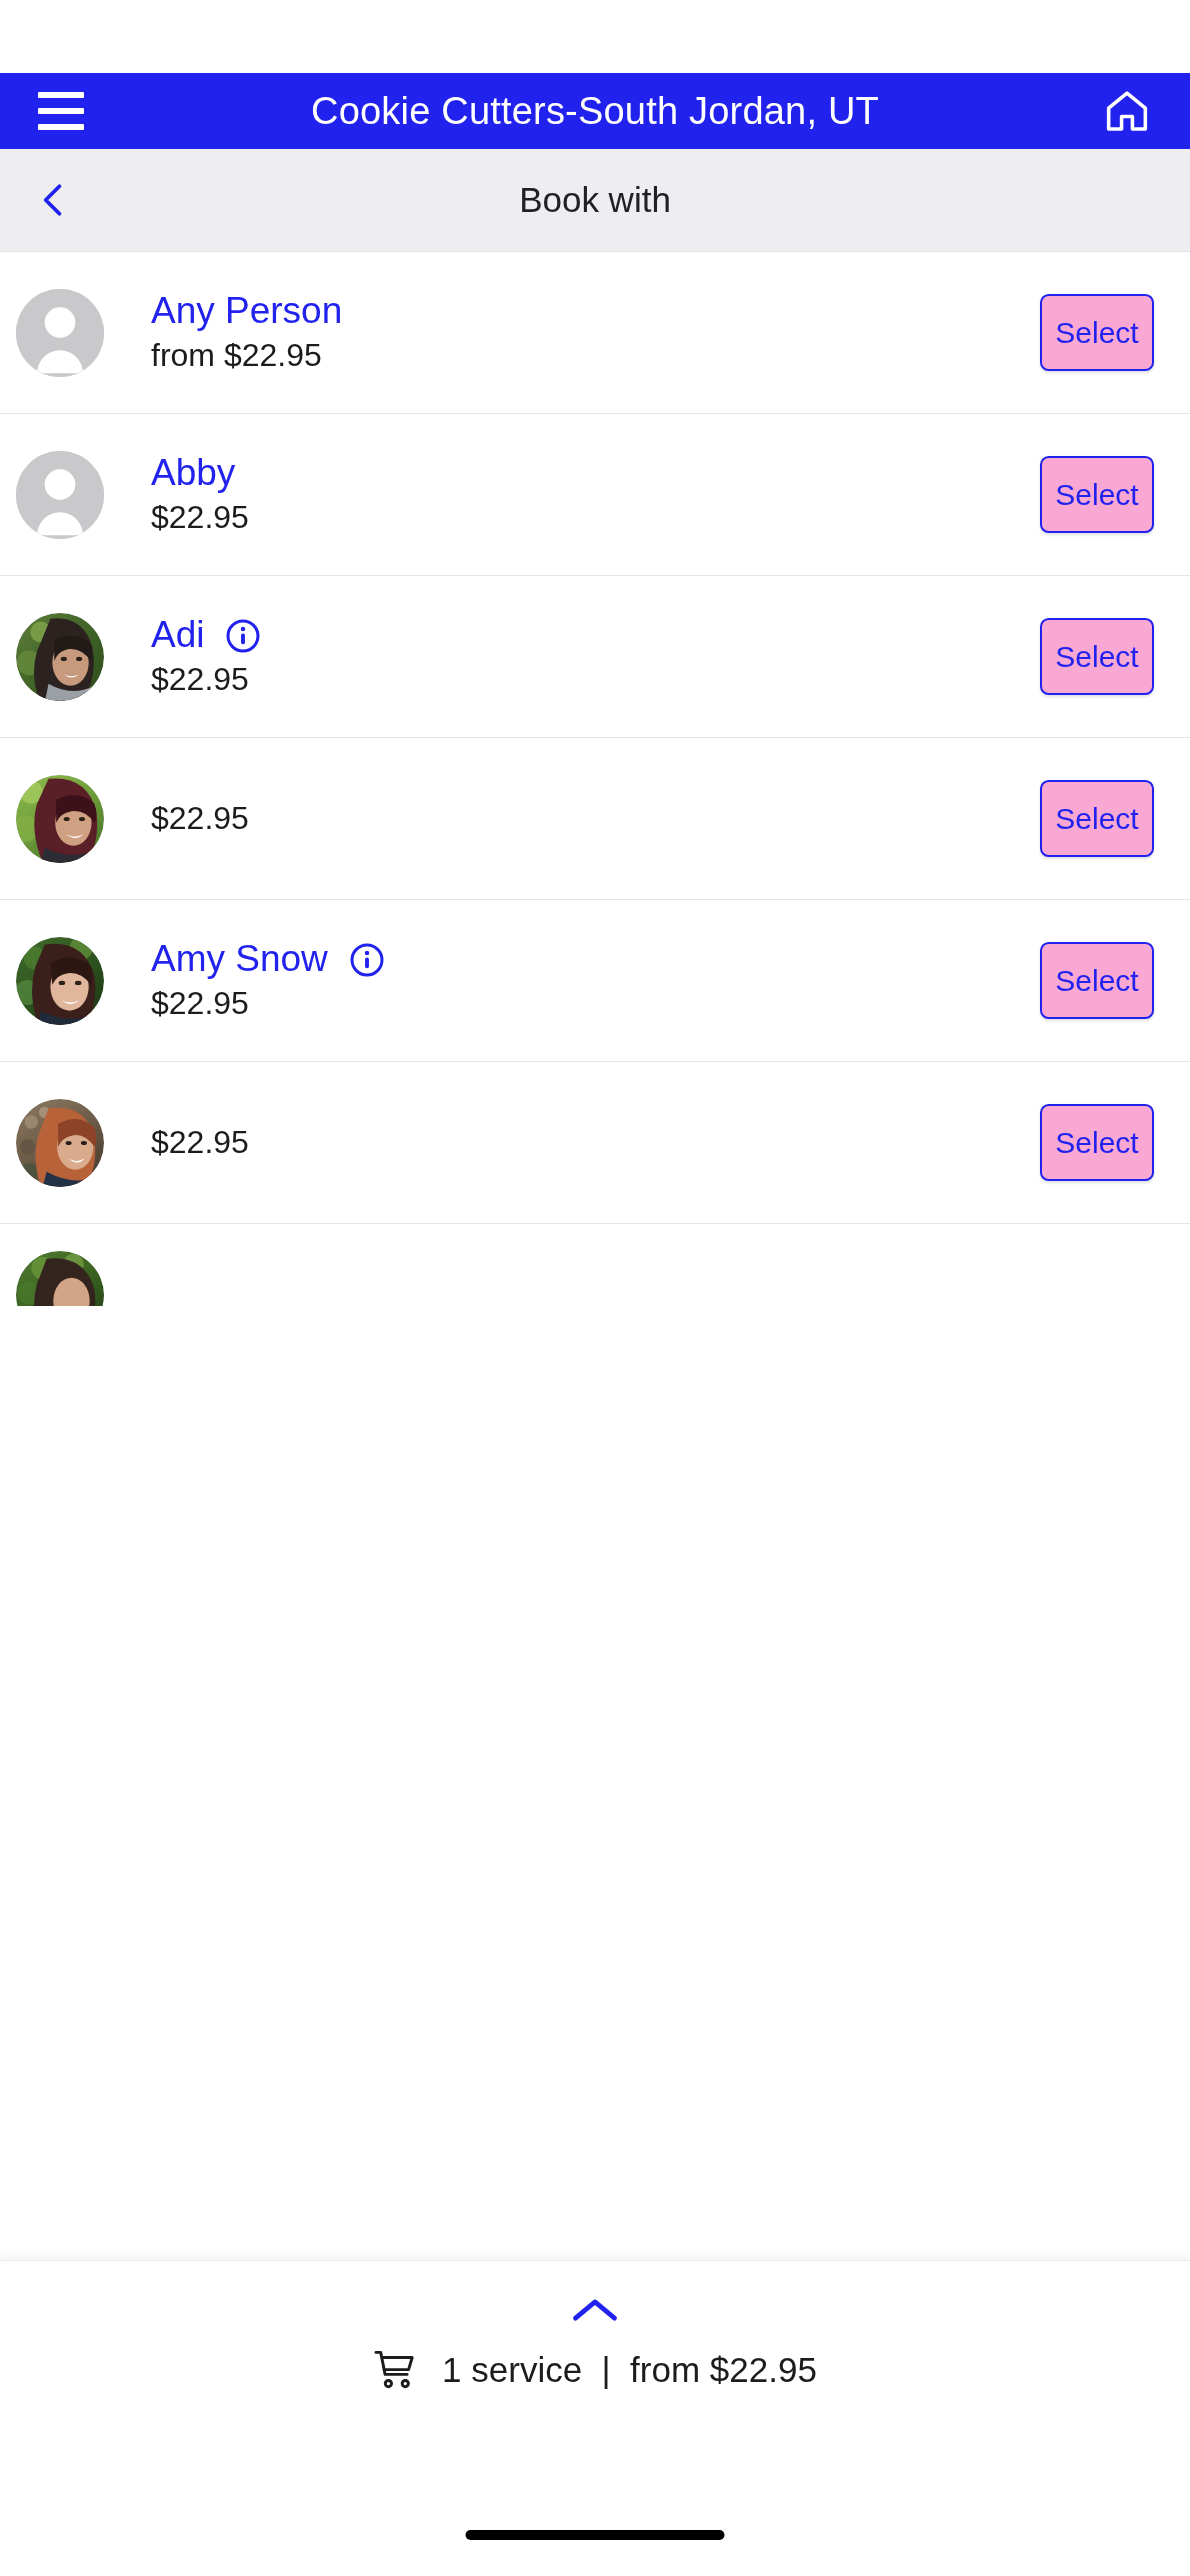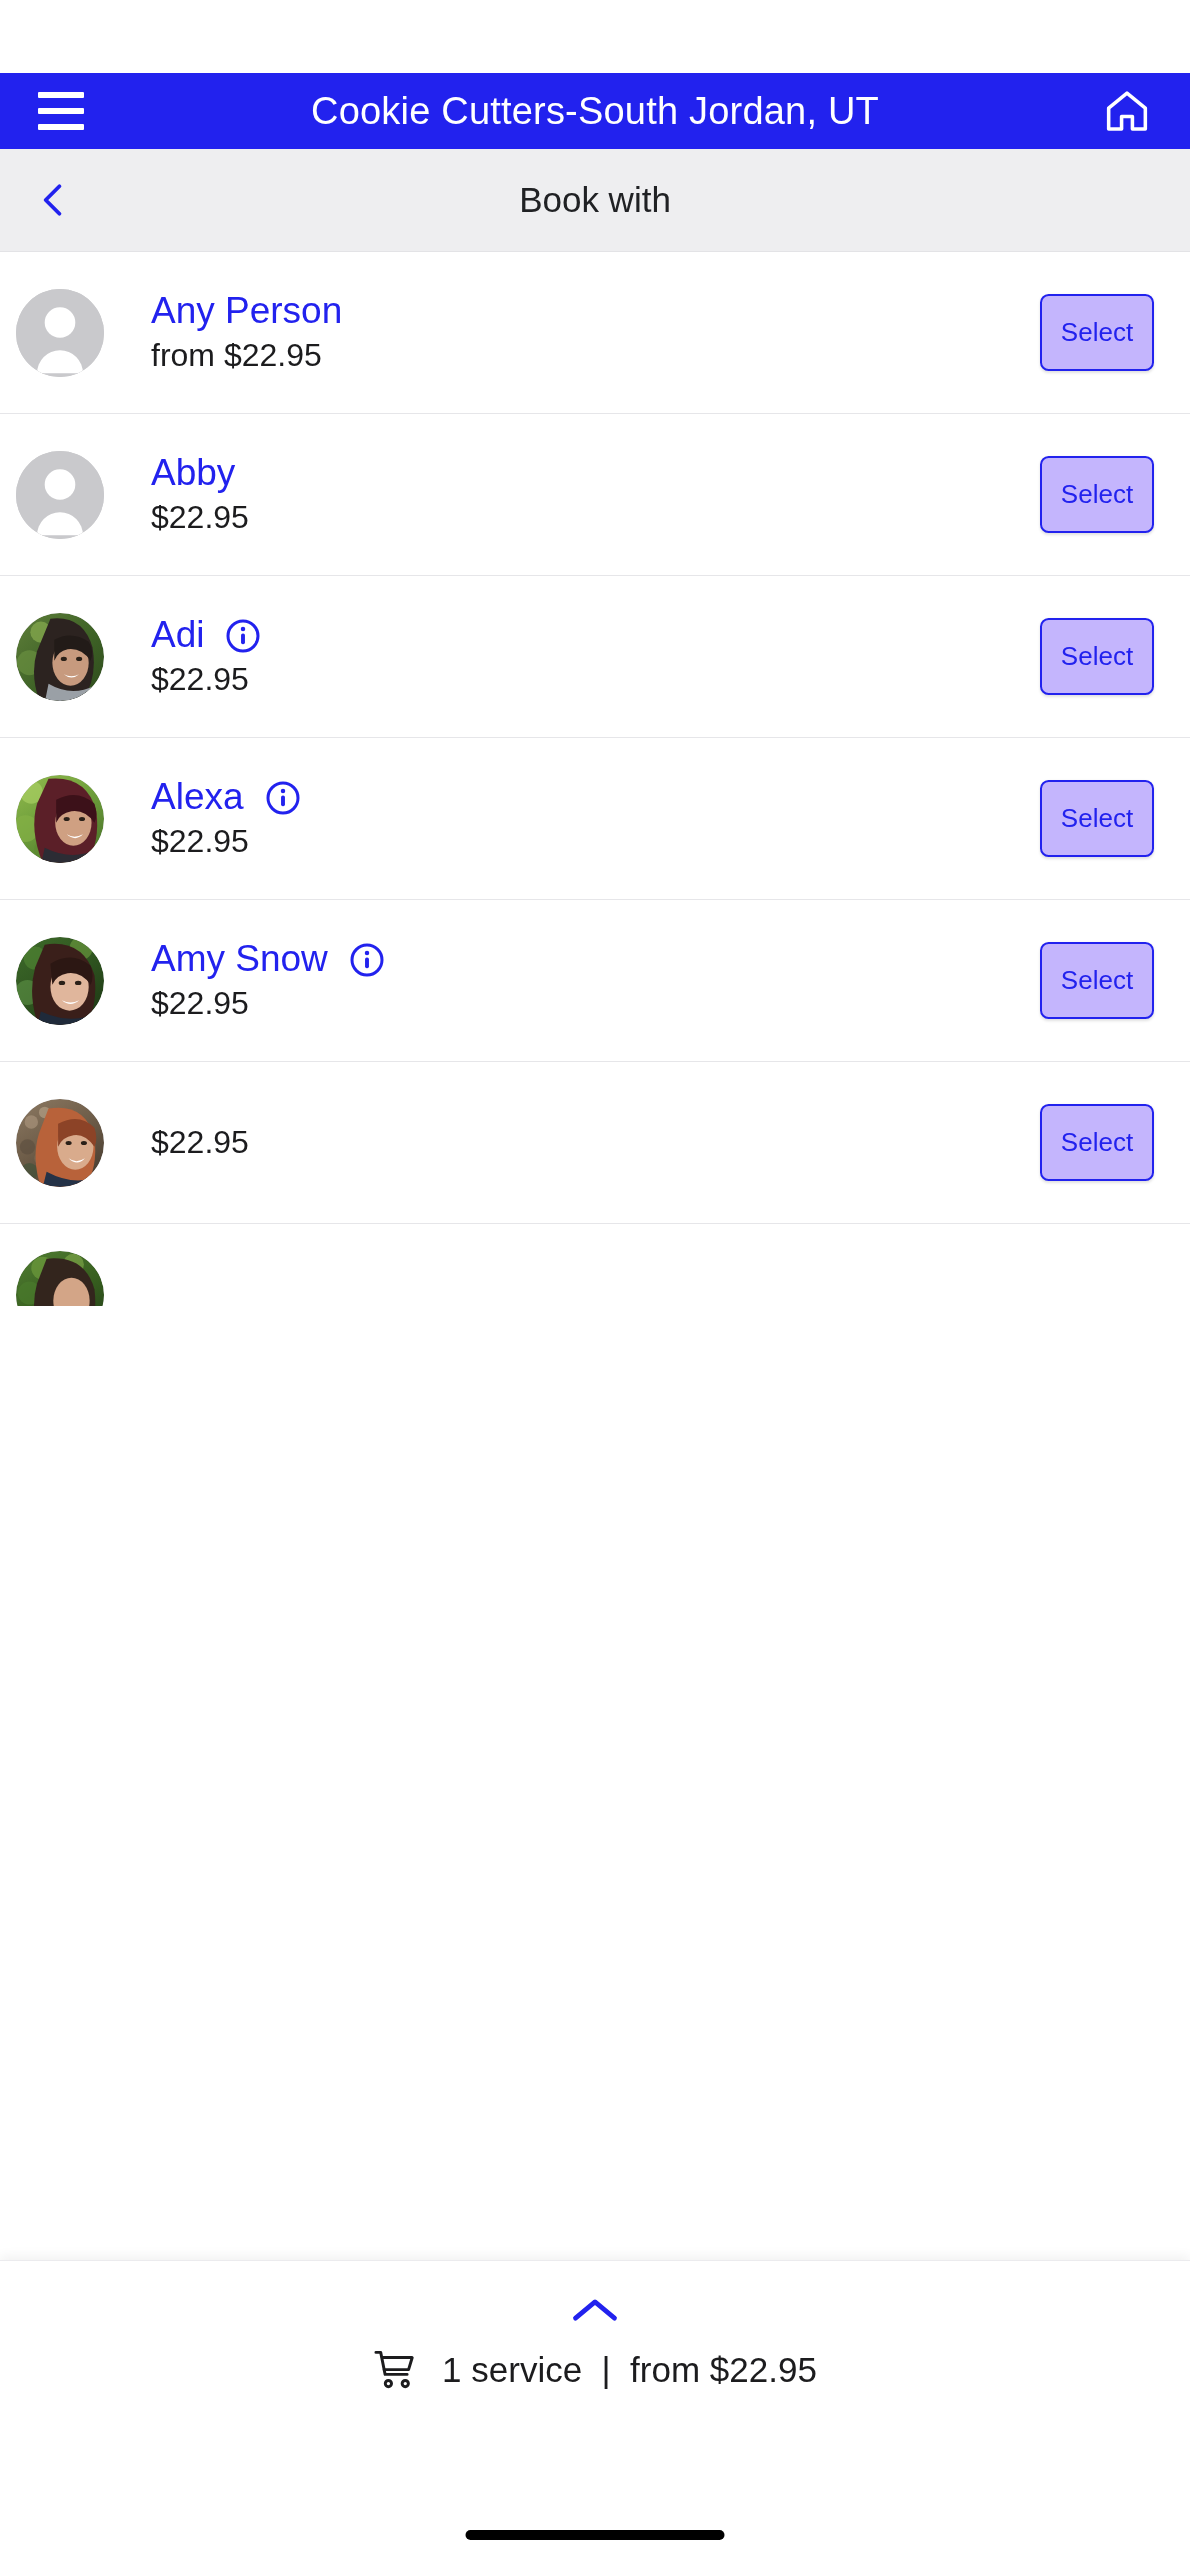--- a/index.html
+++ b/index.html
@@ -150,23 +150,23 @@
     color: #1c1c1e;
     line-height: 1.05;
   }
 
   .select-btn {
     flex: 0 0 auto;
     width: 110px;
     height: 73px;
     border: 2.9px solid #2222ee;
     border-radius: 8.6px;
-    background: #c4b5fd;
+    background: #f9a8d4;
     color: #2222ee;
-    font-size: 26px;
+    font-size: 30px;
     font-family: "Liberation Sans", sans-serif;
     display: flex;
     align-items: center;
     justify-content: center;
     cursor: pointer;
     box-shadow: 0 1.9px 2.9px rgba(0,0,0,0.12);
   }
 
   
   .staff-row.partial {
@@ -354,30 +354,20 @@
           <ellipse cx="60" cy="50" rx="19" ry="24" fill="#cfa082"></ellipse>
           <path d="M42 26 q22 -12 40 4 q4 12 0 20 q-10 -14 -24 -12 q-12 2 -16 12 Z" fill="#3c1119"></path>
           <ellipse cx="53" cy="46" rx="3.2" ry="2.2" fill="#2a2018"></ellipse>
           <ellipse cx="69" cy="46" rx="3.2" ry="2.2" fill="#2a2018"></ellipse>
           <path d="M53 62 q9 8 17 0 q-9 5 -17 0" fill="#ffffff"></path>
           <path d="M30 76 q28 14 54 2 l0 16 l-58 0 Z" fill="#2c2c34"></path>
         </g>
       </svg>
     </div>
     <div class="row-info">
-      <div class="name-line">
-        <span class="staff-name">Alexa</span>
-        <span class="info-icon">
-          <svg viewBox="0 0 24 24" width="36" height="36">
-            <circle cx="12" cy="12" r="10" fill="none" stroke="#2222ee" stroke-width="2"></circle>
-            <circle cx="12" cy="7.4" r="1.5" fill="#2222ee"></circle>
-            <rect x="10.7" y="10.3" width="2.6" height="7.2" rx="1.2" fill="#2222ee"></rect>
-          </svg>
-        </span>
-      </div>
       <span class="staff-price">$22.95</span>
     </div>
     <div class="select-btn">Select</div>
   </div>
 
   <div class="staff-row">
     <div class="avatar">
       <svg viewBox="0 0 92 92" width="88" height="88">
         <defs>
           <clipPath id="c5">

